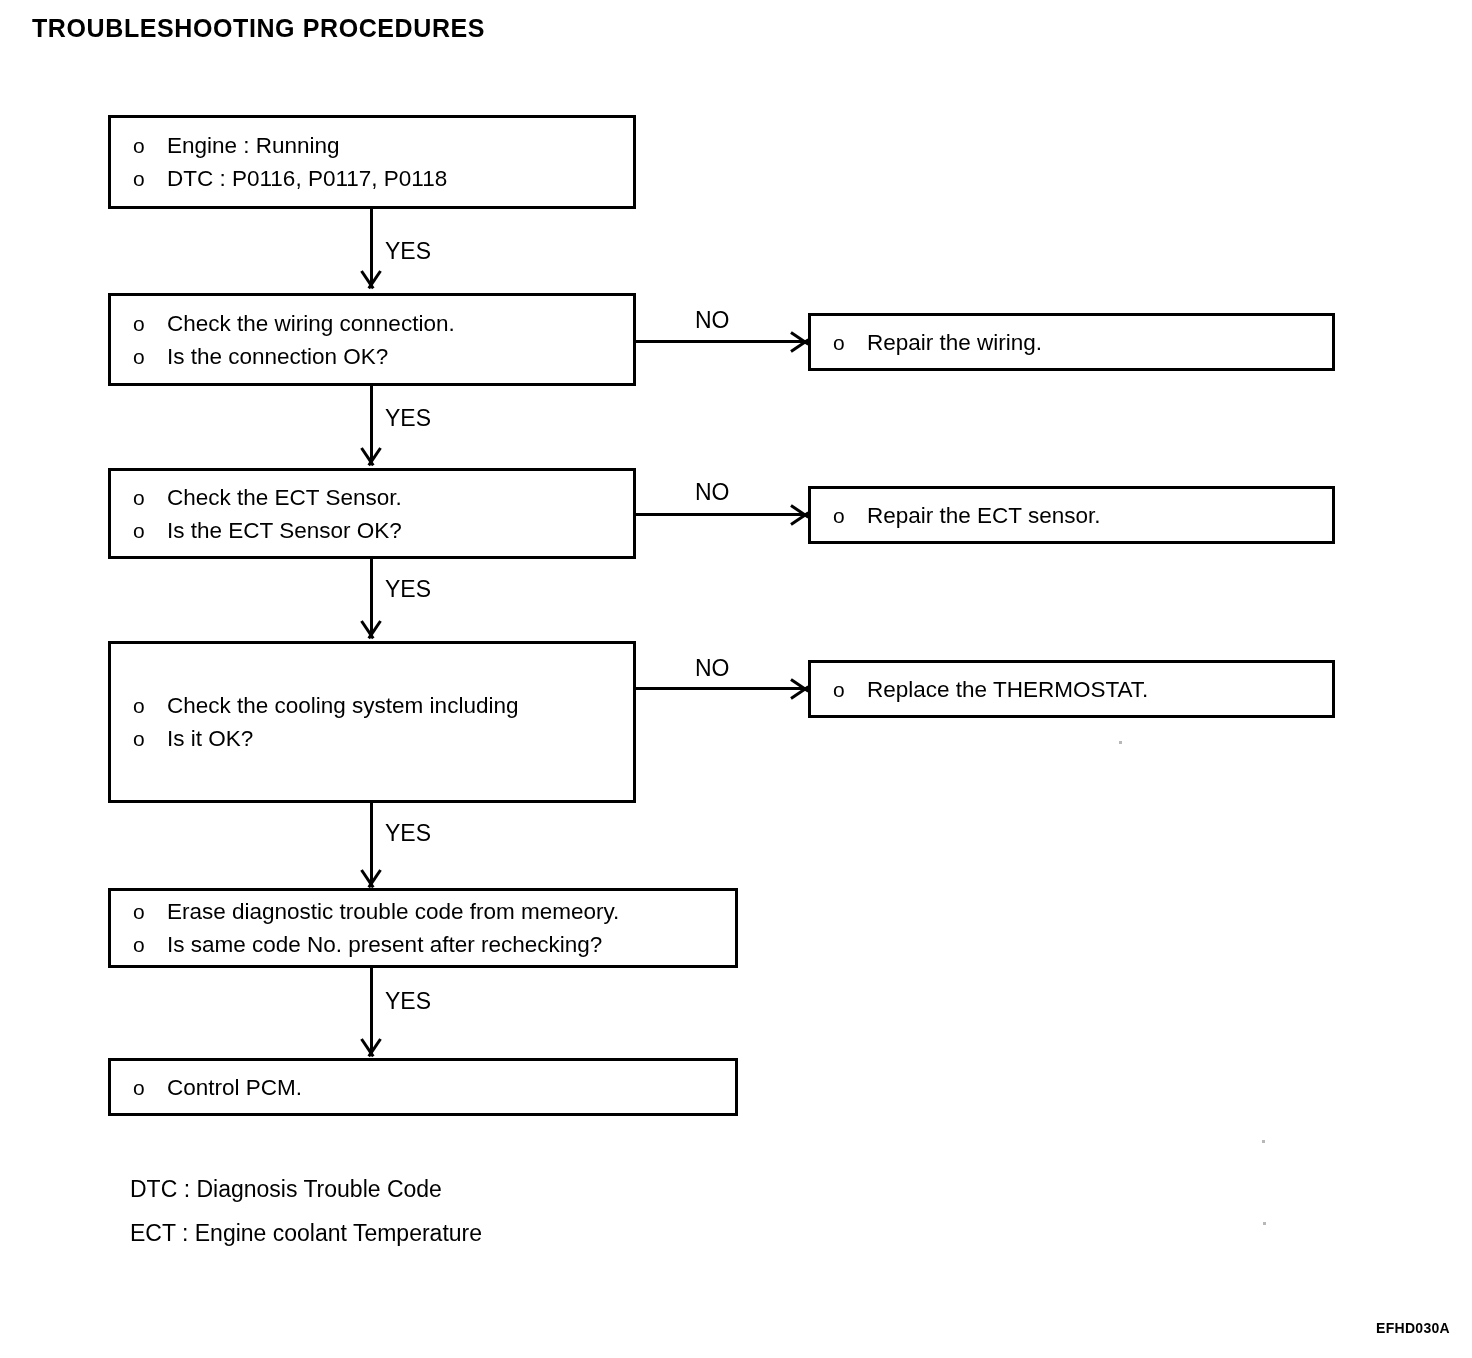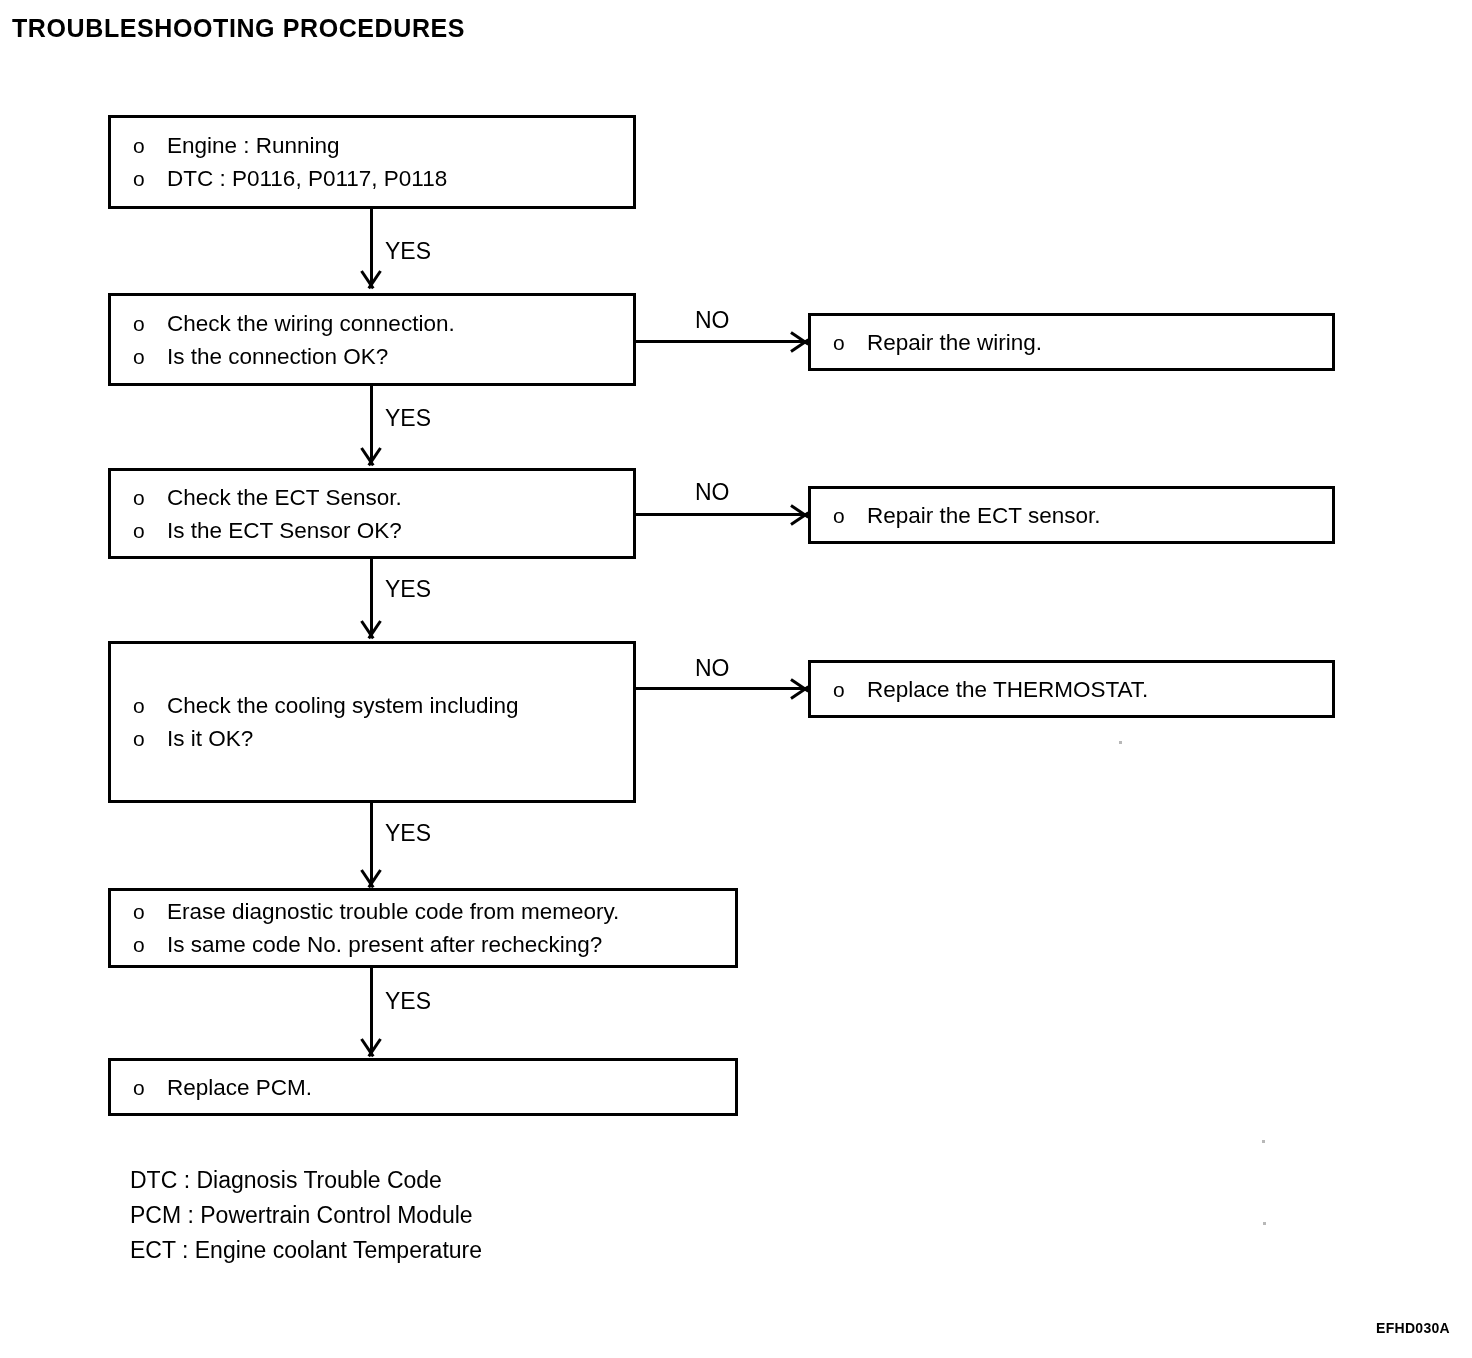--- a/index.html
+++ b/index.html
@@ -14,21 +14,21 @@
     font-family: "Liberation Sans", sans-serif;
     color: #000000;
     overflow: hidden;
   }
   #page-root {
     position: absolute;
     inset: 0;
   }
   .page-title {
     position: absolute;
-    left: 12px;
+    left: 32px;
     top: 14px;
     font-size: 25px;
     font-weight: bold;
     letter-spacing: 0.6px;
     white-space: nowrap;
   }
   .flow-box {
     position: absolute;
     box-sizing: border-box;
     border: 3px solid #000000;
@@ -127,20 +127,21 @@
   }
   .legend {
     position: absolute;
     left: 130px;
     top: 1163px;
     font-size: 23px;
     line-height: 35px;
   }
   .legend-row {
     white-space: pre;
+    margin-top: 9px;
   }
   .fig-code {
     position: absolute;
     right: 22px;
     top: 1320px;
     font-size: 14px;
     font-weight: bold;
     letter-spacing: 0.3px;
     white-space: nowrap;
   }
@@ -279,28 +280,27 @@
   </div>
 
   <div class="v-line" style="left:370px; top:968px; height:83px;"></div>
   <div class="arrow-down" style="left:358px; top:1041px;"></div>
   <div class="edge-label" style="left:385px; top:988px;">YES</div>
 
   <div class="flow-box" style="left:108px; top:1058px; width:630px; height:58px;">
     <div class="box-lines">
       <div class="box-line">
         <span class="bullet">o</span>
-        <span class="line-text">Replace PCM.</span>
+        <span class="line-text">Control PCM.</span>
       </div>
     </div>
   </div>
 
   <div class="legend">
     <div class="legend-row">DTC : Diagnosis Trouble Code</div>
-    <div class="legend-row">PCM : Powertrain Control Module</div>
     <div class="legend-row">ECT : Engine coolant Temperature</div>
   </div>
 
   <div class="fig-code">EFHD030A</div>
 
   <div class="spot" style="left:1119px; top:741px;"></div>
   <div class="spot" style="left:1262px; top:1140px;"></div>
   <div class="spot" style="left:1263px; top:1222px;"></div>
 
 </div>

